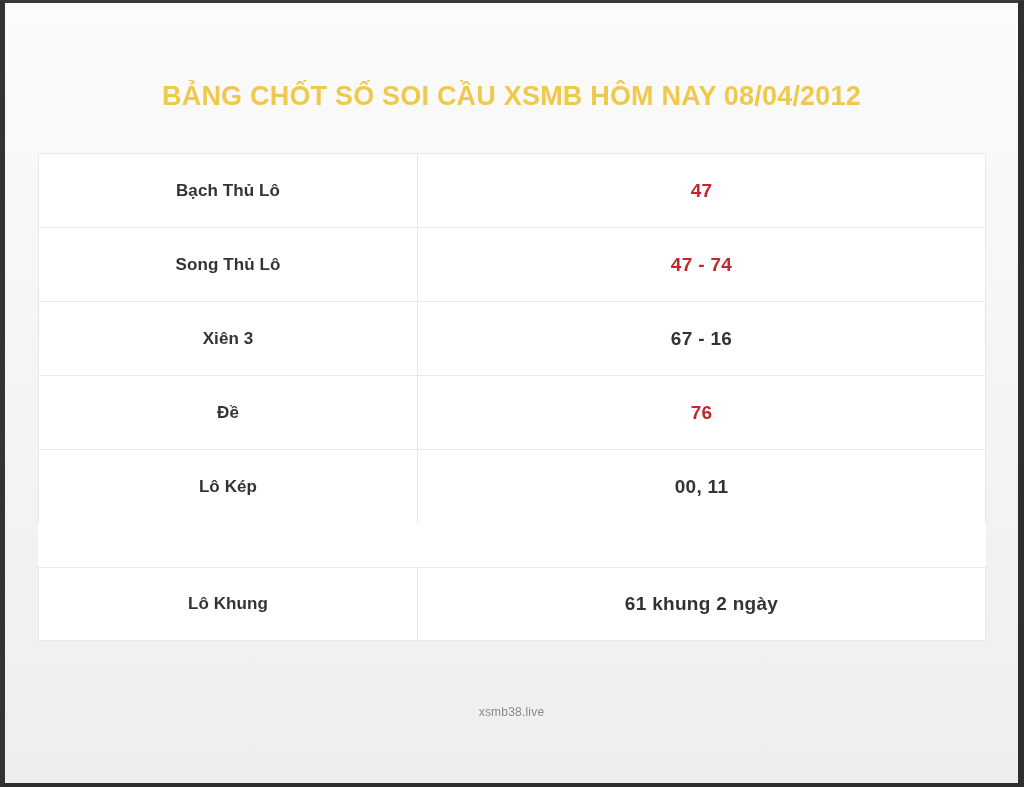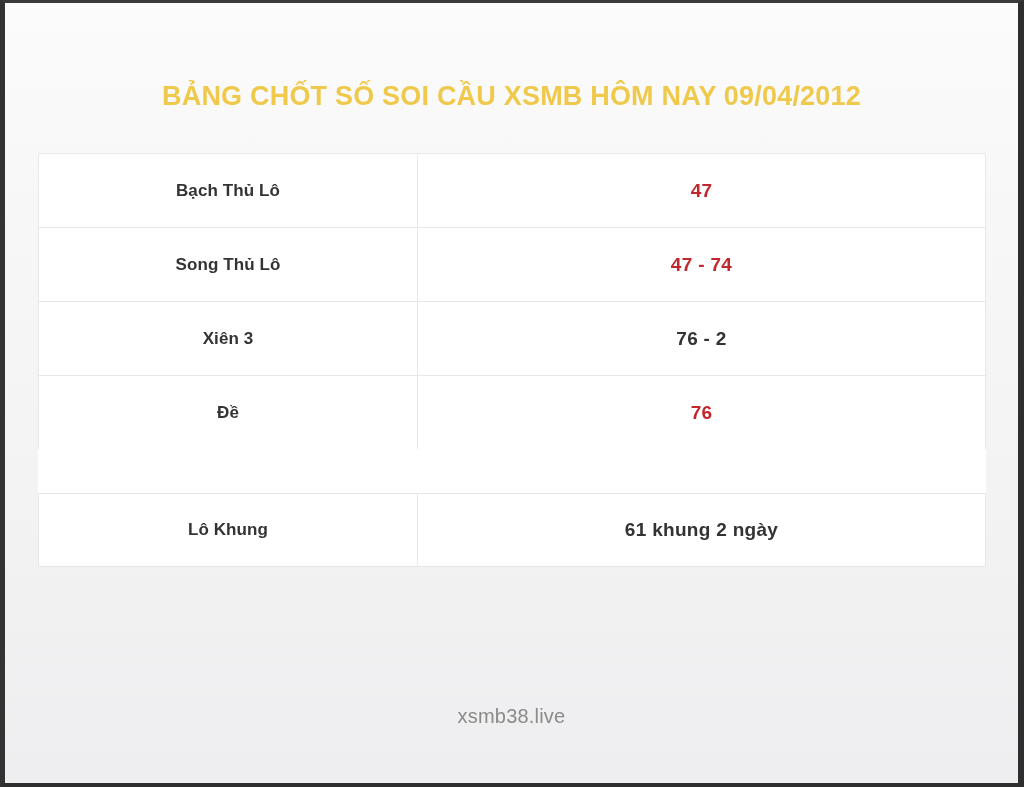--- a/index.html
+++ b/index.html
@@ -103,56 +103,60 @@
   .cell-value.red {
     color: #c1272d;
   }
 
   .footer {
     position: absolute;
     left: 0;
     right: 0;
     top: 702px;
     text-align: center;
-    font-size: 20px;
+    font-size: 12px;
     color: #8a8a8a;
     letter-spacing: 0.2px;
   }
 </style>
 </head>
 <body>
 
 <div class="screen">
   <div class="content">
 
-    <div class="title">BẢNG CHỐT SỐ SOI CẦU XSMB HÔM NAY 09/04/2012</div>
+    <div class="title">BẢNG CHỐT SỐ SOI CẦU XSMB HÔM NAY 08/04/2012</div>
 
     <div class="table">
 
       <div class="row">
         <div class="cell-label">Bạch Thủ Lô</div>
         <div class="cell-value red">47</div>
       </div>
 
       <div class="row">
         <div class="cell-label">Song Thủ Lô</div>
         <div class="cell-value red">47 - 74</div>
       </div>
 
       <div class="row">
         <div class="cell-label">Xiên 3</div>
-        <div class="cell-value">76 - 2</div>
+        <div class="cell-value">67 - 16</div>
       </div>
 
 
       <div class="row">
         <div class="cell-label">Đề</div>
         <div class="cell-value red">76</div>
       </div>
 
+      <div class="row">
+        <div class="cell-label">Lô Kép</div>
+        <div class="cell-value">00, 11</div>
+      </div>
 
       <div class="row">
         <div class="cell-label">Lô Khung</div>
         <div class="cell-value">61 khung 2 ngày</div>
       </div>
 
     </div>
 
     <div class="footer">xsmb38.live</div>
 

